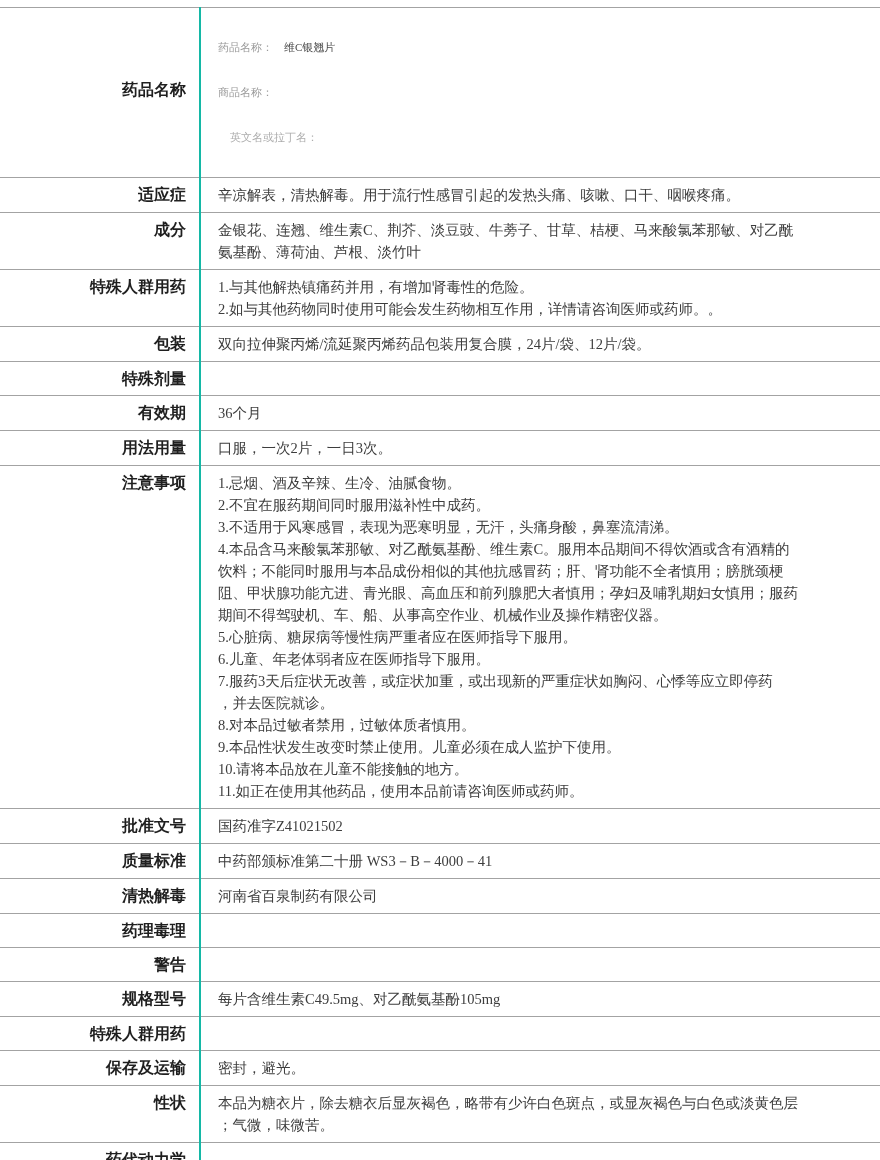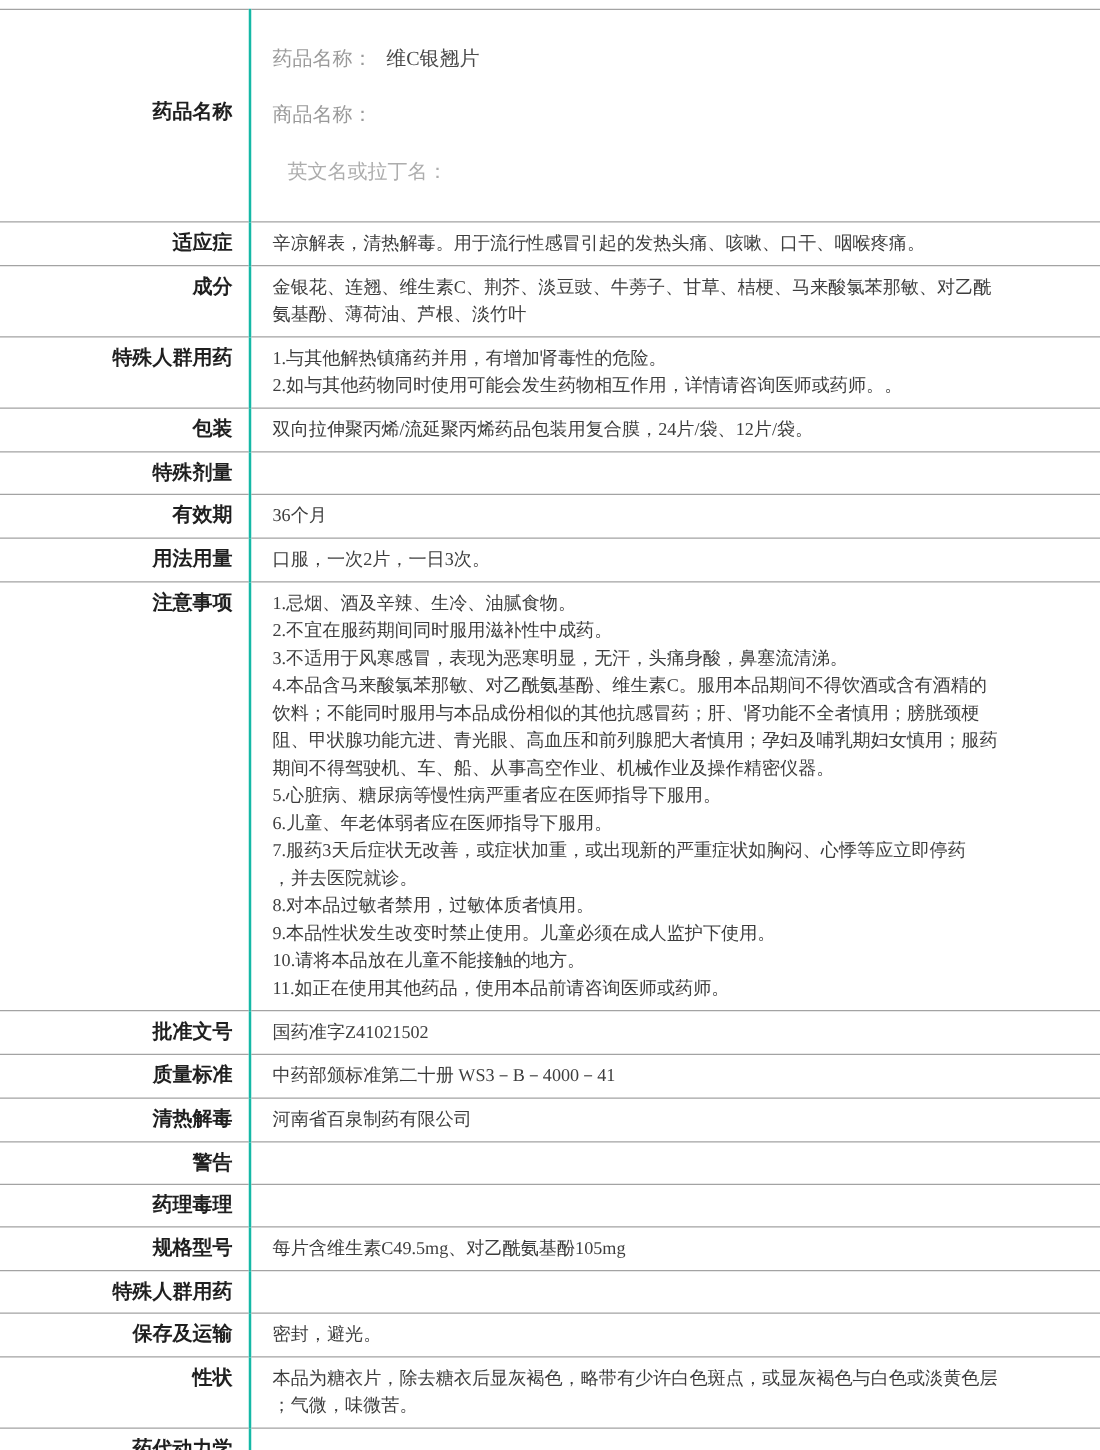--- a/index.html
+++ b/index.html
@@ -45,21 +45,21 @@
     line-height: 22px;
     color: #3d3d3d;
     white-space: pre-line;
   }
   tr.name-row td.lbl {
     vertical-align: middle;
     padding-top: 0;
   }
   .fieldline {
     line-height: 23px;
-    font-size: 16px;
+    font-size: 11px;
   }
   .muted {
     color: #9a9a9a;
   }
   .muted-light {
     color: #adadad;
     margin-left: 12px;
   }
   .name-value {
     color: #4a4a4a;
@@ -141,26 +141,26 @@
       <td class="lbl">质量标准</td>
       <td class="val">中药部颁标准第二十册 WS3－B－4000－41</td>
     </tr>
 
     <tr>
       <td class="lbl">清热解毒</td>
       <td class="val">河南省百泉制药有限公司</td>
     </tr>
 
     <tr>
-      <td class="lbl">警告</td>
+      <td class="lbl">药理毒理</td>
       <td class="val"></td>
     </tr>
 
     <tr>
-      <td class="lbl">药理毒理</td>
+      <td class="lbl">警告</td>
       <td class="val"></td>
     </tr>
 
     <tr>
       <td class="lbl">规格型号</td>
       <td class="val">每片含维生素C49.5mg、对乙酰氨基酚105mg</td>
     </tr>
 
     <tr>
       <td class="lbl">特殊人群用药</td>

